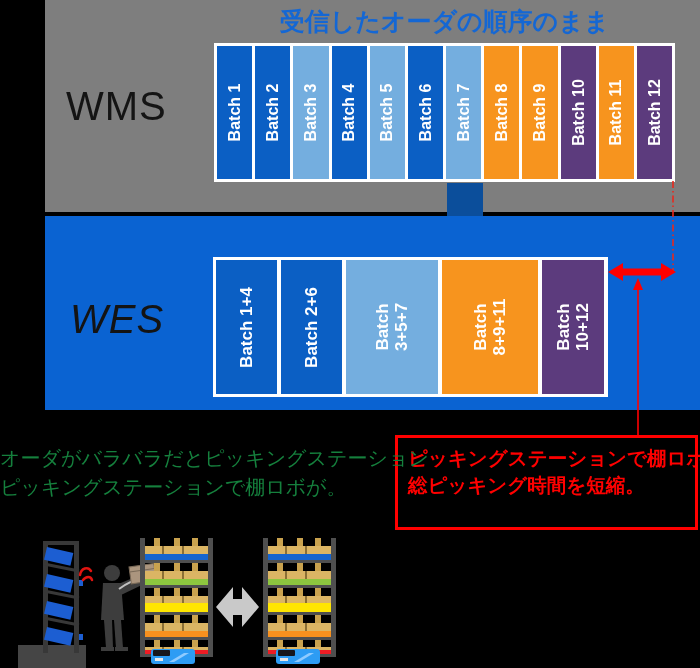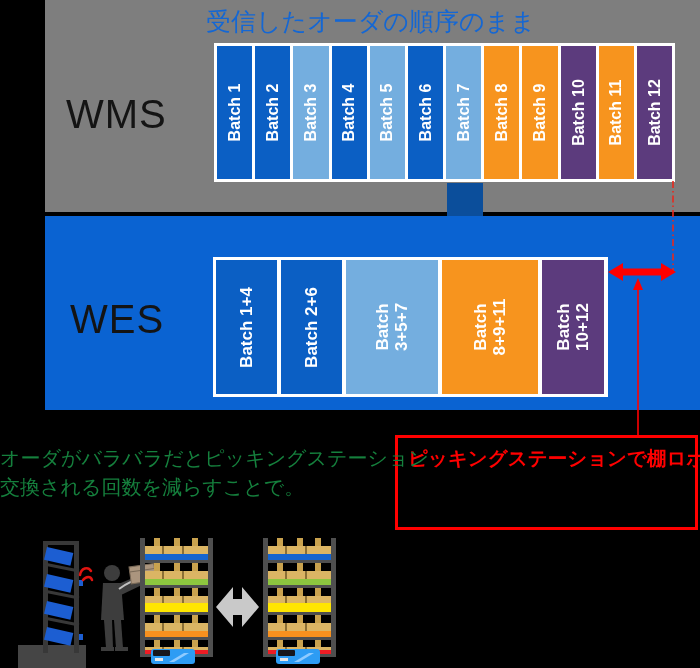--- a/index.html
+++ b/index.html
@@ -3,22 +3,22 @@
 <meta charset="utf-8">
 <style>
   html,body{margin:0;padding:0;background:#000;}
   body{width:700px;height:668px;position:relative;overflow:hidden;
        font-family:"Liberation Sans","DejaVu Sans",sans-serif;}
   .abs{position:absolute;}
   
   .panel-gray{left:45px;top:0;width:655px;height:212px;background:#7E7E7E;}
   .panel-blue{left:45px;top:216px;width:655px;height:194px;background:#0A63D2;}
   .sys-label{font-size:40px;color:#141414;letter-spacing:1px;}
-  .order-title{left:206px;top:5px;width:461px;
-               font-size:25px;font-weight:normal;color:#1467D4;}
+  .order-title{left:214px;top:5px;width:461px;text-align:center;
+               font-size:25px;font-weight:bold;color:#1467D4;}
   
   .strip{background:#fff;display:flex;}
   .strip-wms{left:214px;top:43px;width:461px;height:139px;padding:3px;gap:3px;box-sizing:border-box;}
   .strip-wes{left:213px;top:257px;width:395px;height:140px;padding:3px;gap:4px;box-sizing:border-box;}
   .bar{display:flex;align-items:center;justify-content:center;overflow:hidden;}
   .strip-wms .bar{flex:1 1 0;}
   .strip-wes .bar.w1{width:61px;} .strip-wes .bar.w2{width:61px;}
   .strip-wes .bar.w3{width:92px;} .strip-wes .bar.w4{width:96px;}
   .strip-wes .bar.w5{width:62px;}
   .vtext{transform:rotate(-90deg);white-space:nowrap;color:#fff;font-weight:bold;
@@ -31,21 +31,21 @@
   .left-note{left:0;top:444px;width:390px;}
   .left-note div{color:#15803d;font-size:20px;line-height:29px;white-space:nowrap;}
   svg{display:block;}
   .overlay{pointer-events:none;}
 </style>
 </head>
 <body>
 
 <div class="abs panel-gray"></div>
 <div class="abs order-title">受信したオーダの順序のまま</div>
-<div class="abs sys-label" style="left:66px;top:84px;margin-top:8px;">WMS</div>
+<div class="abs sys-label" style="left:66px;top:84px;">WMS</div>
 
 <div class="abs strip strip-wms">
   <div class="bar" style="background: rgb(11, 95, 196);">
       <span class="vtext">Batch 1</span>
     </div>
   <div class="bar" style="background: rgb(11, 95, 196);">
       <span class="vtext">Batch 2</span>
     </div>
   <div class="bar" style="background: rgb(116, 174, 223);">
       <span class="vtext">Batch 3</span>
@@ -77,21 +77,21 @@
   <div class="bar" style="background: rgb(92, 59, 125);">
       <span class="vtext">Batch 12</span>
     </div>
 </div>
 
 <svg class="abs" style="left:420px;top:183px;" width="95" height="72">
   <polygon points="27,0 63,0 63,35 87,35 47,69 8,35 27,35" fill="#0B4E9B"></polygon>
 </svg>
 
 <div class="abs panel-blue"></div>
-<div class="abs sys-label" style="left:70px;top:297px;">WES</div>
+<div class="abs sys-label" style="left:70px;top:297px;font-style:italic;">WES</div>
 
 <div class="abs strip strip-wes">
   <div class="bar w1" style="background: rgb(11, 95, 196);">
     <span class="vtext"><span>Batch 1+4</span><br><span></span></span>
     </div>
   <div class="bar w2" style="background: rgb(11, 95, 196);">
     <span class="vtext"><span>Batch 2+6</span><br><span></span></span>
     </div>
   <div class="bar w3" style="background: rgb(116, 174, 223);">
     <span class="vtext"><span>Batch</span><br><span>3+5+7</span></span>
@@ -115,25 +115,26 @@
   </g>
 
   <g>
     <line x1="638" y1="288" x2="638" y2="436" stroke="#FF0000" stroke-width="1.6"></line>
     <polygon points="638,278 633,290 643,290" fill="#FF0000"></polygon>
   </g>
 </svg>
 
 <div class="abs callout">
   <div>ピッキングステーションで棚ロボが</div>
+  <div>総ピッキング時間を短縮。</div>
 </div>
 
 <div class="abs left-note">
   <div>オーダがバラバラだとピッキングステーション</div>
-  <div>交換される回数を減らすことで。</div>
+  <div>ピッキングステーションで棚ロボが。</div>
 </div>
 
 <svg class="abs" style="left:0;top:528px;" width="380" height="140">
   <defs>
     <g id="rack">
       <rect x="0" y="0" width="5" height="119" fill="#4F4F4F"></rect>
       <rect x="68" y="0" width="5" height="119" fill="#4F4F4F"></rect>
 
       <rect x="14" y="0" width="6" height="8" fill="#C9A24E"></rect>
         <rect x="34" y="0" width="6" height="8" fill="#C9A24E"></rect>

